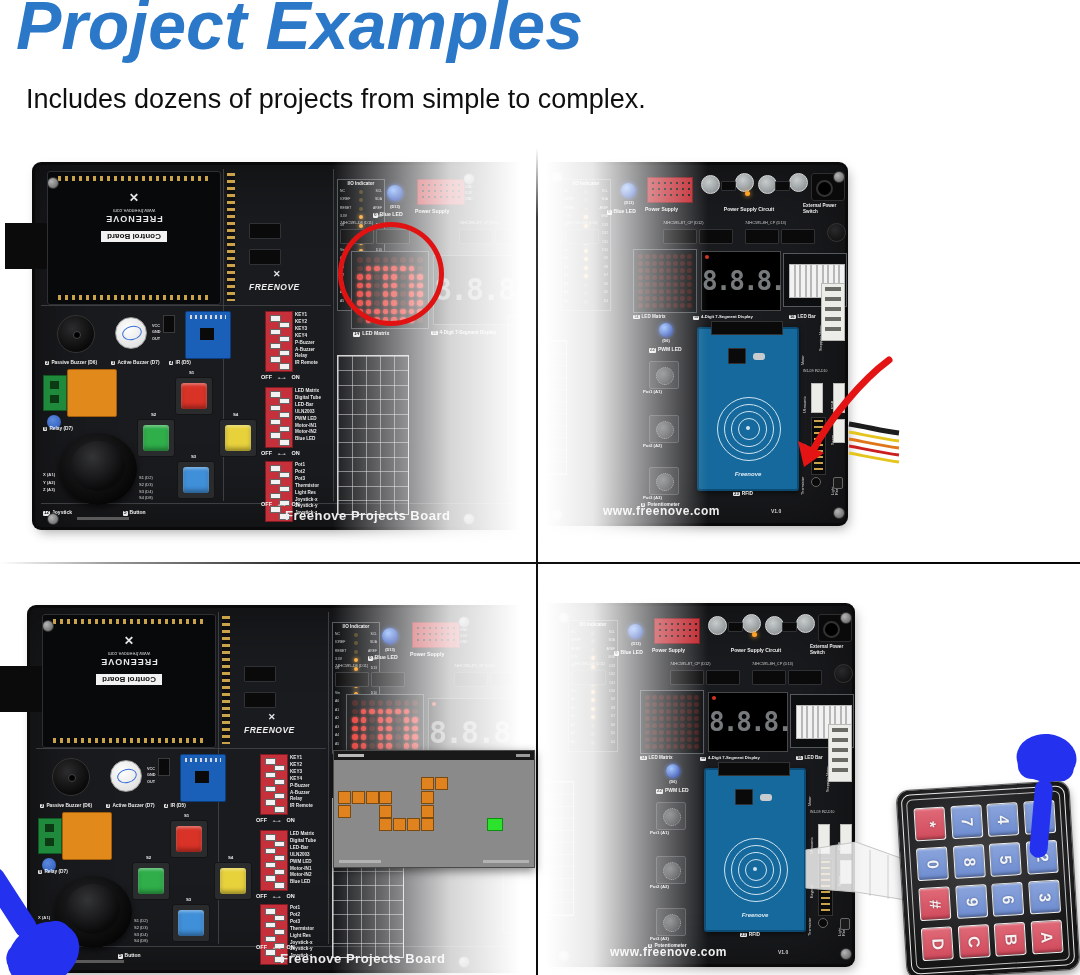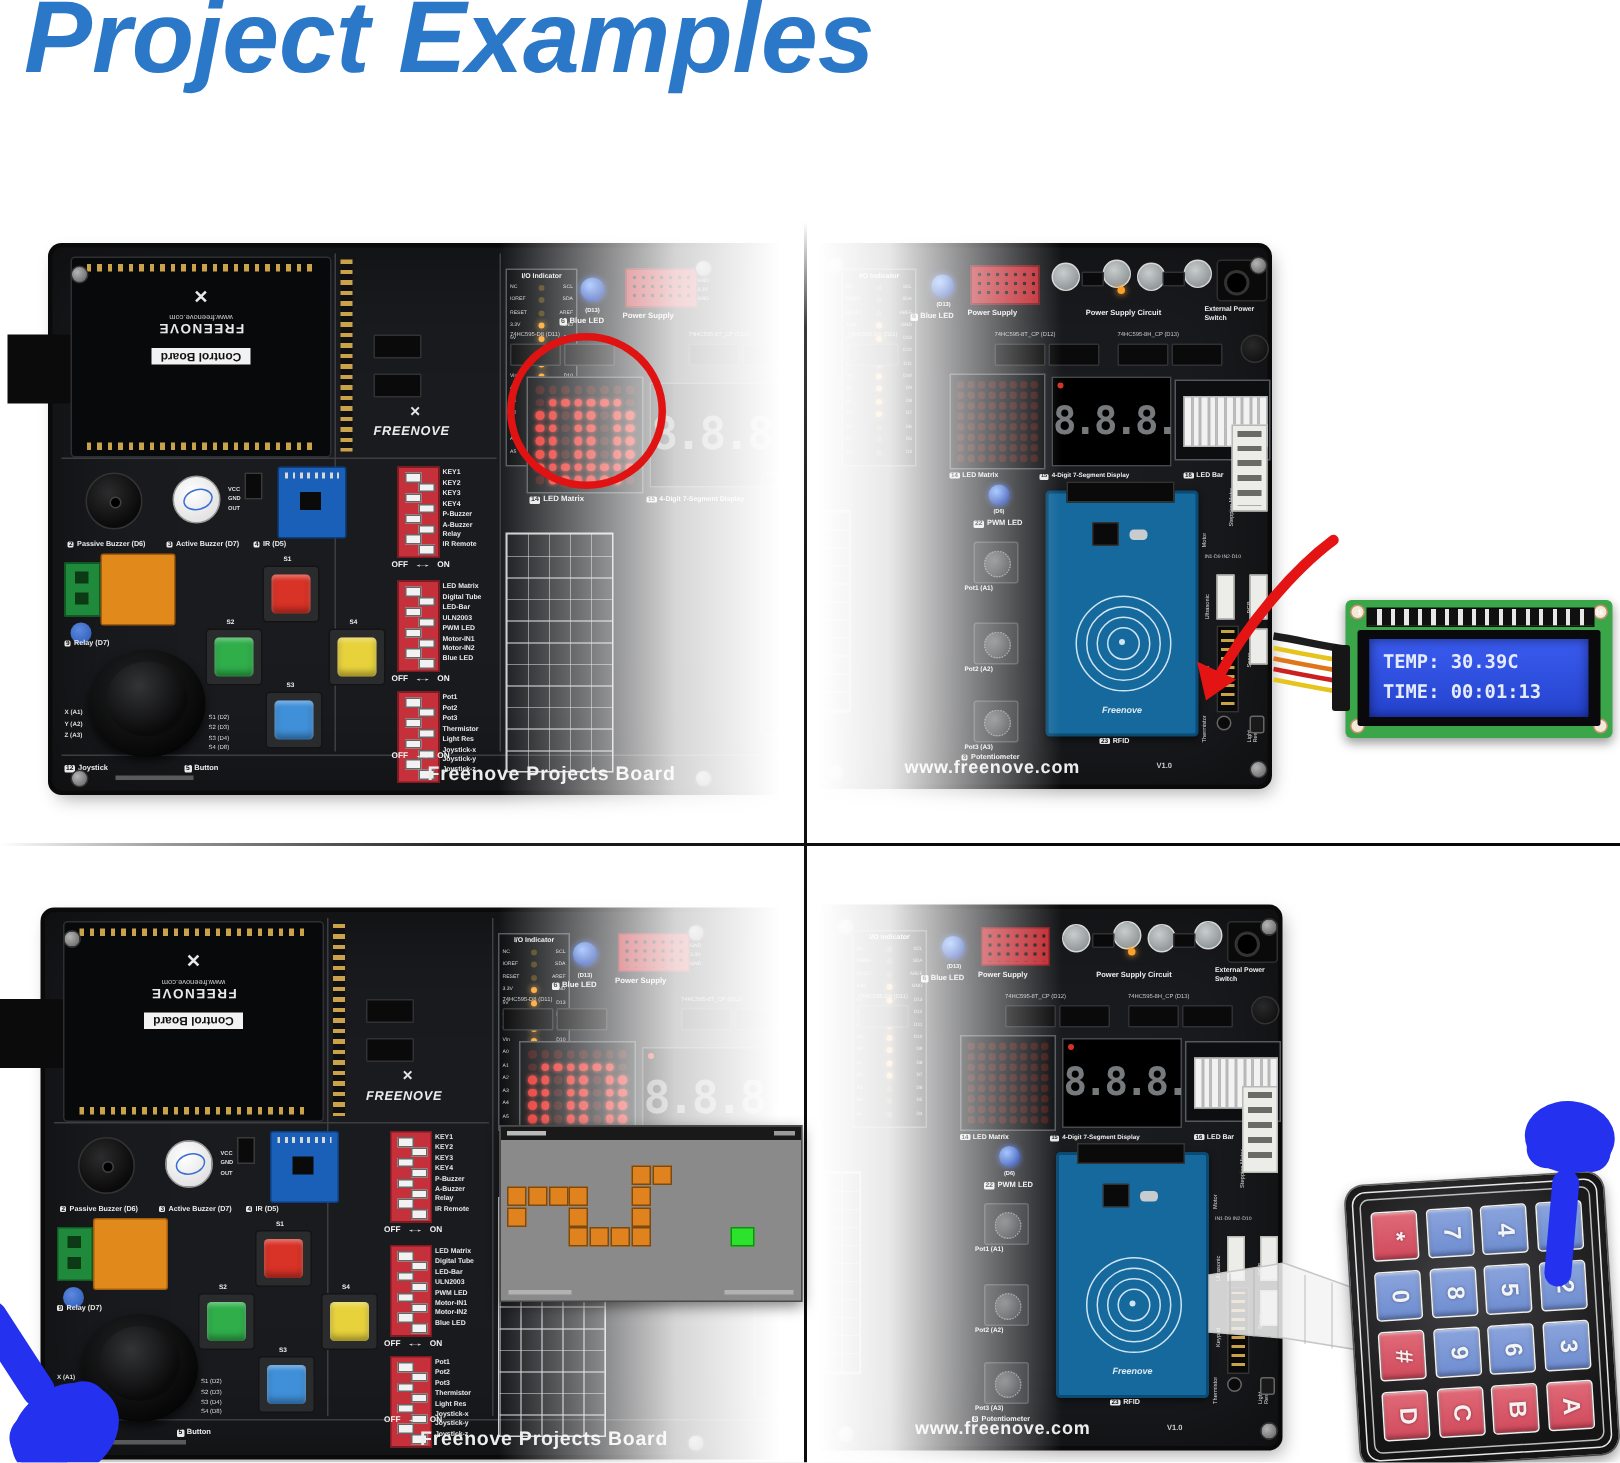--- a/index.html
+++ b/index.html
@@ -72,20 +72,21 @@
   .kkey span{display:block;transform:rotate(90deg);font-weight:bold;font-size:16px;color:rgba(255,255,255,.92);
              text-shadow:0 0 2px rgba(0,0,0,.4);font-family:"Liberation Sans",sans-serif;}
   svg.lay{position:absolute;left:0;top:0;z-index:6;pointer-events:none;}
   svg.lay2{position:absolute;left:0;top:0;z-index:9;pointer-events:none;}
 </style>
 </head>
 <body>
 
 <div class="page">
   <h1 class="title" style="color: rgb(43, 120, 201);">Project Examples</h1>
+  <div class="subtitle">Includes dozens of projects from simple to complex.</div>
 
   <div class="vline"></div>
   <div class="hline"></div>
 
   <div class="quad" id="qtl">
     <div class="board bL" style="left:35px;top:25px;">
         <div class="abs" style="left:-30px;top:58px;width:46px;height:46px;background:#0b0b0c;border-radius:0 6px 6px 0;"></div>
         <div class="abs" style="left:12px;top:6px;width:172px;height:132px;background:#08090a;border:1px solid #2e2f32;border-radius:3px;">
           <div class="abs" style="left:10px;top:4px;right:10px;height:5px;background:repeating-linear-gradient(to right,#caa24a 0 3px,#08090a 3px 7px);"></div>
           <div class="abs" style="left:10px;bottom:4px;right:10px;height:5px;background:repeating-linear-gradient(to right,#caa24a 0 3px,#08090a 3px 7px);"></div>
@@ -1048,35 +1049,20 @@
         <i class="screw" style="left:578px;top:342px;"></i>
         <i class="screw" style="left:296px;top:344px;"></i>
         <i class="screw" style="left:296px;top:6px;"></i>
       </div>
     <div class="fade fadeL"></div>
   </div>
 
   <div class="ovl" id="redCircle"></div>
 
 
-  <div class="ovl" id="lcd">
-    <div class="lcdhole" style="left:3px;top:3px;"></div>
-    <div class="lcdhole" style="right:3px;top:3px;"></div>
-    <div class="lcdhole" style="left:3px;bottom:3px;"></div>
-    <div class="lcdhole" style="right:3px;bottom:3px;"></div>
-    <div class="abs" style="left:14px;top:5px;width:150px;height:11px;background:repeating-linear-gradient(to right,#101010 0 6px,#e8e8e8 6px 9px);border:1px solid #0c0c0c;"></div>
-    <div class="lbl" style="left:8px;top:7px;font-size:5px;color:#fff;">1</div>
-    <div class="lbl" style="right:6px;top:7px;font-size:5px;color:#fff;">16</div>
-    <div class="abs" style="left:8px;top:20px;width:162px;height:64px;background:#0a0a0c;border-radius:2px;"></div>
-    <div id="lcdscreen">
-      <div class="abs" style="left:9px;top:9px;">TEMP: 30.39C</div>
-      <div class="abs" style="left:9px;top:29px;">TIME: 00:01:13</div>
-    </div>
-    <div class="abs" style="left:-9px;top:30px;width:12px;height:44px;background:#161616;border-radius:2px;"></div>
-  </div>
 
   <div class="ovl" id="snake">
     <div class="tbar">
       <i class="abs" style="left:4px;top:3px;width:26px;height:3px;background:#b9b9b9;"></i>
       <i class="abs" style="right:4px;top:3px;width:14px;height:3px;background:#9a9a9a;"></i>
     </div>
     <div id="snakeCells">
         <div class="scell" style="left:4px;top:53.6px;background:#e0821e;"></div>
         <div class="scell" style="left:4px;top:39.8px;background:#e0821e;"></div>
         <div class="scell" style="left:17.8px;top:39.8px;background:#e0821e;"></div>

